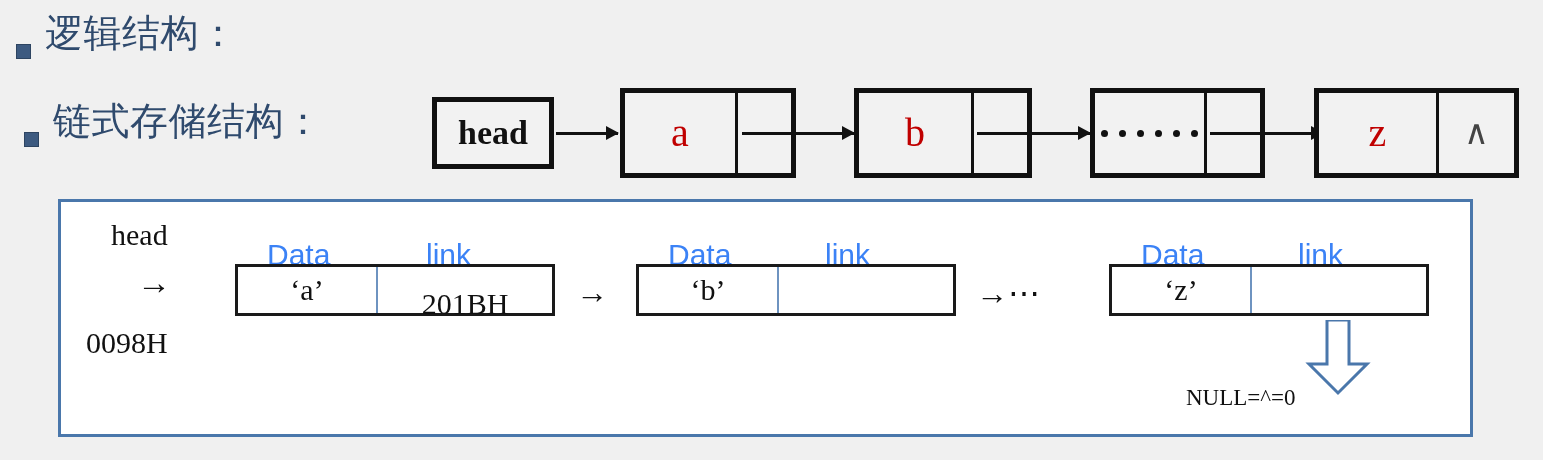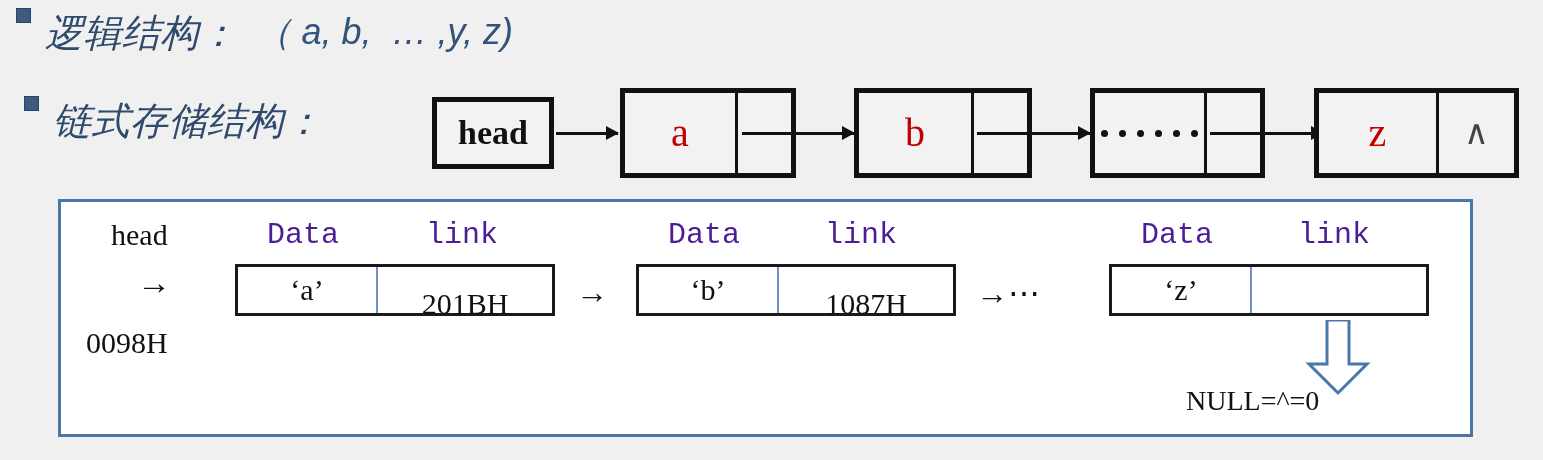--- a/index.html
+++ b/index.html
@@ -12,22 +12,21 @@
     background: #f0f0f0;
     font-family: "Liberation Sans", sans-serif;
     overflow: hidden;
     position: relative;
   }
 
   
   .bullet-line {
     position: absolute;
     display: flex;
-    align-items: flex-start;
-    font-style: italic;
+    align-items: flex-end;
   }
   .bullet-square {
     width: 13px;
     height: 13px;
     background: #3d5a80;
     border: 1px solid #2d4461;
     margin-right: 14px;
     flex: 0 0 auto;
   }
   .bullet-text {
@@ -133,24 +132,25 @@
     position: absolute;
     left: 58px; top: 199px;
     width: 1415px; height: 238px;
     background: #ffffff;
     border: 3px solid #4a77ab;
     box-sizing: border-box;
   }
 
   .hdr {
     position: absolute;
-    font-family: Liberation Mono, monospace;
+    font-family: Liberation Sans, sans-serif;
     font-size: 30px;
-    color: #4c1d95;
-    white-space: nowrap;
+    color: #3b82f6;
+    white-space: nowrap;
+    margin-top: 20px;
   }
 
   .mem-node {
     position: absolute;
     top: 62px;
     height: 52px;
     border: 3px solid #1a1a1a;
     background: #fff;
     box-sizing: border-box;
     display: flex;
@@ -184,32 +184,31 @@
 
   .head-label  { position: absolute; font-family: "Liberation Serif","DejaVu Serif",serif; font-size: 30px; color:#111; }
 
   
   #null-block-arrow { position: absolute; left: 1240px; top: 118px; }
 
   .null-eq {
     position: absolute;
     left: 1125px; top: 183px;
     font-family: "Liberation Serif", "DejaVu Serif", serif;
-    font-size: 28px;
+    font-size: 23px;
     color: #111;
     white-space: nowrap;
   }
 </style>
 </head>
 <body>
 
 <div class="bullet-line" id="line1" style="left:16px; top:8px;">
   <span class="bullet-square"></span>
   <span class="bullet-text">逻辑结构：</span>
-  <span class="logical-value">（ a, b,  … ,y, z)</span>
 </div>
 
 <div class="bullet-line" id="line2" style="left:24px; top:96px;">
   <span class="bullet-square"></span>
   <span class="bullet-text">链式存储结构：</span>
 </div>
 
 <div id="list-row">
 
   <div class="head-box">
@@ -280,23 +279,20 @@
   </div>
 
   <div class="mem-arrow" style="left:515px; top:72px;">→</div>
 
   <div class="hdr" style="left:607px; top:16px;">Data</div>
   <div class="hdr" style="left:764px; top:16px;">link</div>
   <div class="mem-node" style="left:575px; width:320px;">
     <div class="m-data" style="width:140px;">
       <span>‘b’</span>
     </div>
-    <div class="m-link">
-      <span>1087H</span>
-    </div>
   </div>
 
   <div class="mem-arrow" style="left:915px; top:72px;">→⋯</div>
 
   <div class="hdr" style="left:1080px; top:16px;">Data</div>
   <div class="hdr" style="left:1237px; top:16px;">link</div>
   <div class="mem-node" style="left:1048px; width:320px;">
     <div class="m-data" style="width:140px;">
       <span>‘z’</span>
     </div>

